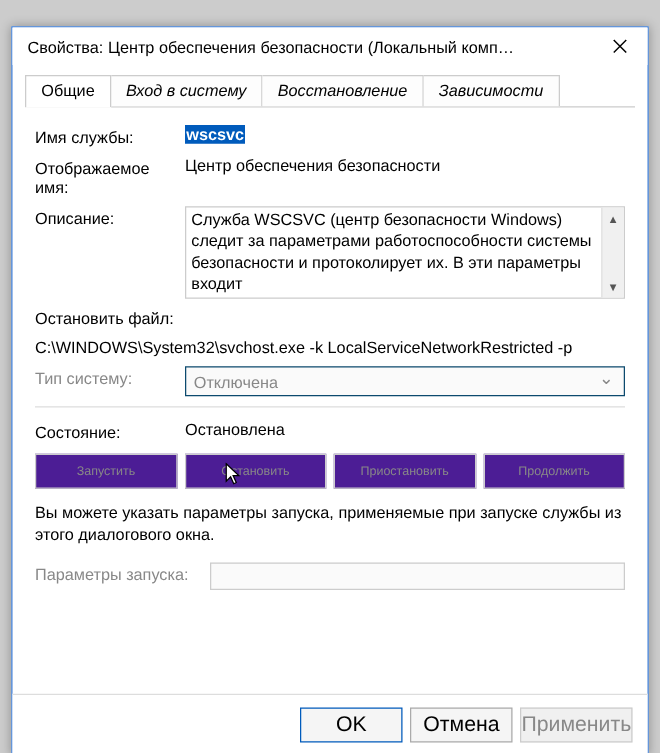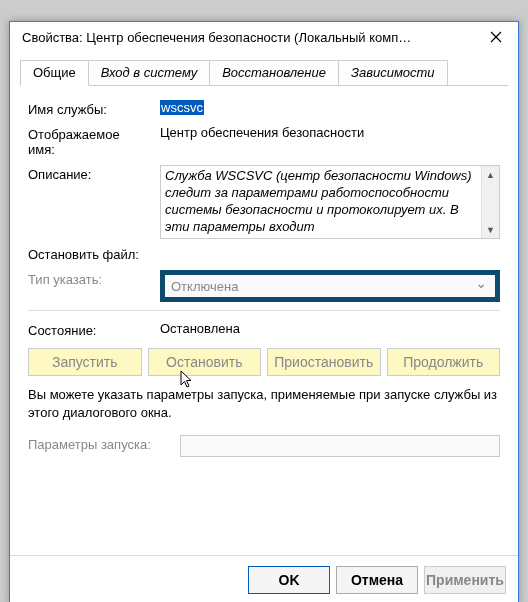--- a/index.html
+++ b/index.html
@@ -74,69 +74,68 @@
   .tab:not(.active){ background:#fdfdfd;font-style:italic; }
   .tab-content {
     flex:1;
     padding: 14px 8px 8px 8px;
     overflow:hidden;
   }
   .row {
     display:flex;
     margin-bottom:8px;
     align-items:flex-start;
-    gap:12px;
   }
   .lbl {
     width:120px;
     flex-shrink:0;
     padding-top:2px;
   }
   .lbl.disabled { color:#888; }
   .val { flex:1; }
   .highlighted {
     background:#005bbc;
     color:#fff;
     padding:0 1px;
+    font-weight:bold;
   }
   .desc-box {
     flex:1;
     border:1px solid #ccc;
     height:72px;
     position:relative;
     background:#fff;
     display:flex;
   }
   .desc-text {
     flex:1;
     padding:2px 4px;
     overflow:hidden;
     line-height:1.3;
-    font-style:italic;
   }
   .desc-scroll {
     width:17px;
     background:#f0f0f0;
     display:flex;
     flex-direction:column;
     justify-content:space-between;
     border-left:1px solid #e0e0e0;
   }
   .scroll-btn {
     height:17px;
     display:flex;align-items:center;justify-content:center;
     color:#555;
     font-size:9px;
     cursor:pointer;
   }
   .sep { border:none; border-top:1px solid #ddd; margin:6px 0 10px 0; }
   .select-box {
     flex:1;
     height:22px;
-    border:5px solid #0c4a6e;
+    border:1px solid #0c4a6e;
     background:#fafafa;
     display:flex;
     align-items:center;
     padding:0 6px;
     color:#888;
     position:relative;
   }
   .select-box::after{
     content:"⌄";
     position:absolute; right:8px;
@@ -146,24 +145,24 @@
   }
   .btn-row {
     display:flex;
     gap:6px;
     margin:10px 0;
   }
   .btn {
     flex:1;
     height:26px;
     border:1px solid #ccc;
-    background:#fef9c3;
+    background:#4c1d95;
     color:#888;
     display:flex;align-items:center;justify-content:center;
-    font-size:14px;
+    font-size:10px;
     cursor:default;
   }
   .info-text {
     margin:8px 0 14px 0;
     line-height:1.35;
   }
   .param-input {
     flex:1;
     height:20px;
     border:1px solid #ccc;
@@ -176,23 +175,22 @@
     display:flex;
     justify-content:flex-end;
     gap:6px;
   }
   .footer .fbtn {
     min-width:80px;
     height:26px;
     border:1px solid #aaa;
     background:#f5f5f5;
     display:flex;align-items:center;justify-content:center;
-    font-size:14px;
+    font-size:17px;
     cursor:pointer;
-    font-weight:bold;
   }
   .footer .fbtn.default { border:1px solid #005bbc; }
   .footer .fbtn.disabled { color:#888; border-color:#ccc; background:#f0f0f0; cursor:default;}
   .cursor {
     position:absolute;
     width:16px;height:20px;
     left:170px; top:348px;
     pointer-events:none;
   }
 </style>
@@ -239,23 +237,26 @@
           <div class="desc-scroll">
             <div class="scroll-btn">▲</div>
             <div class="scroll-btn">▼</div>
           </div>
         </div>
       </div>
 
       <div class="row" style="margin-top:6px;">
         <div>Остановить файл:</div>
       </div>
+      <div class="row">
+        <div style="white-space:nowrap;overflow:hidden;">C:\WINDOWS\System32\svchost.exe -k LocalServiceNetworkRestricted -p</div>
+      </div>
 
       <div class="row" style="margin-top:4px;">
-        <div class="lbl disabled">Тип указать:</div>
+        <div class="lbl disabled">Тип систему:</div>
         <div class="select-box">
           <span>Отключена</span>
         </div>
       </div>
 
       <hr class="sep">
 
       <div class="row">
         <div class="lbl">Состояние:</div>
         <div class="val">Остановлена</div>

